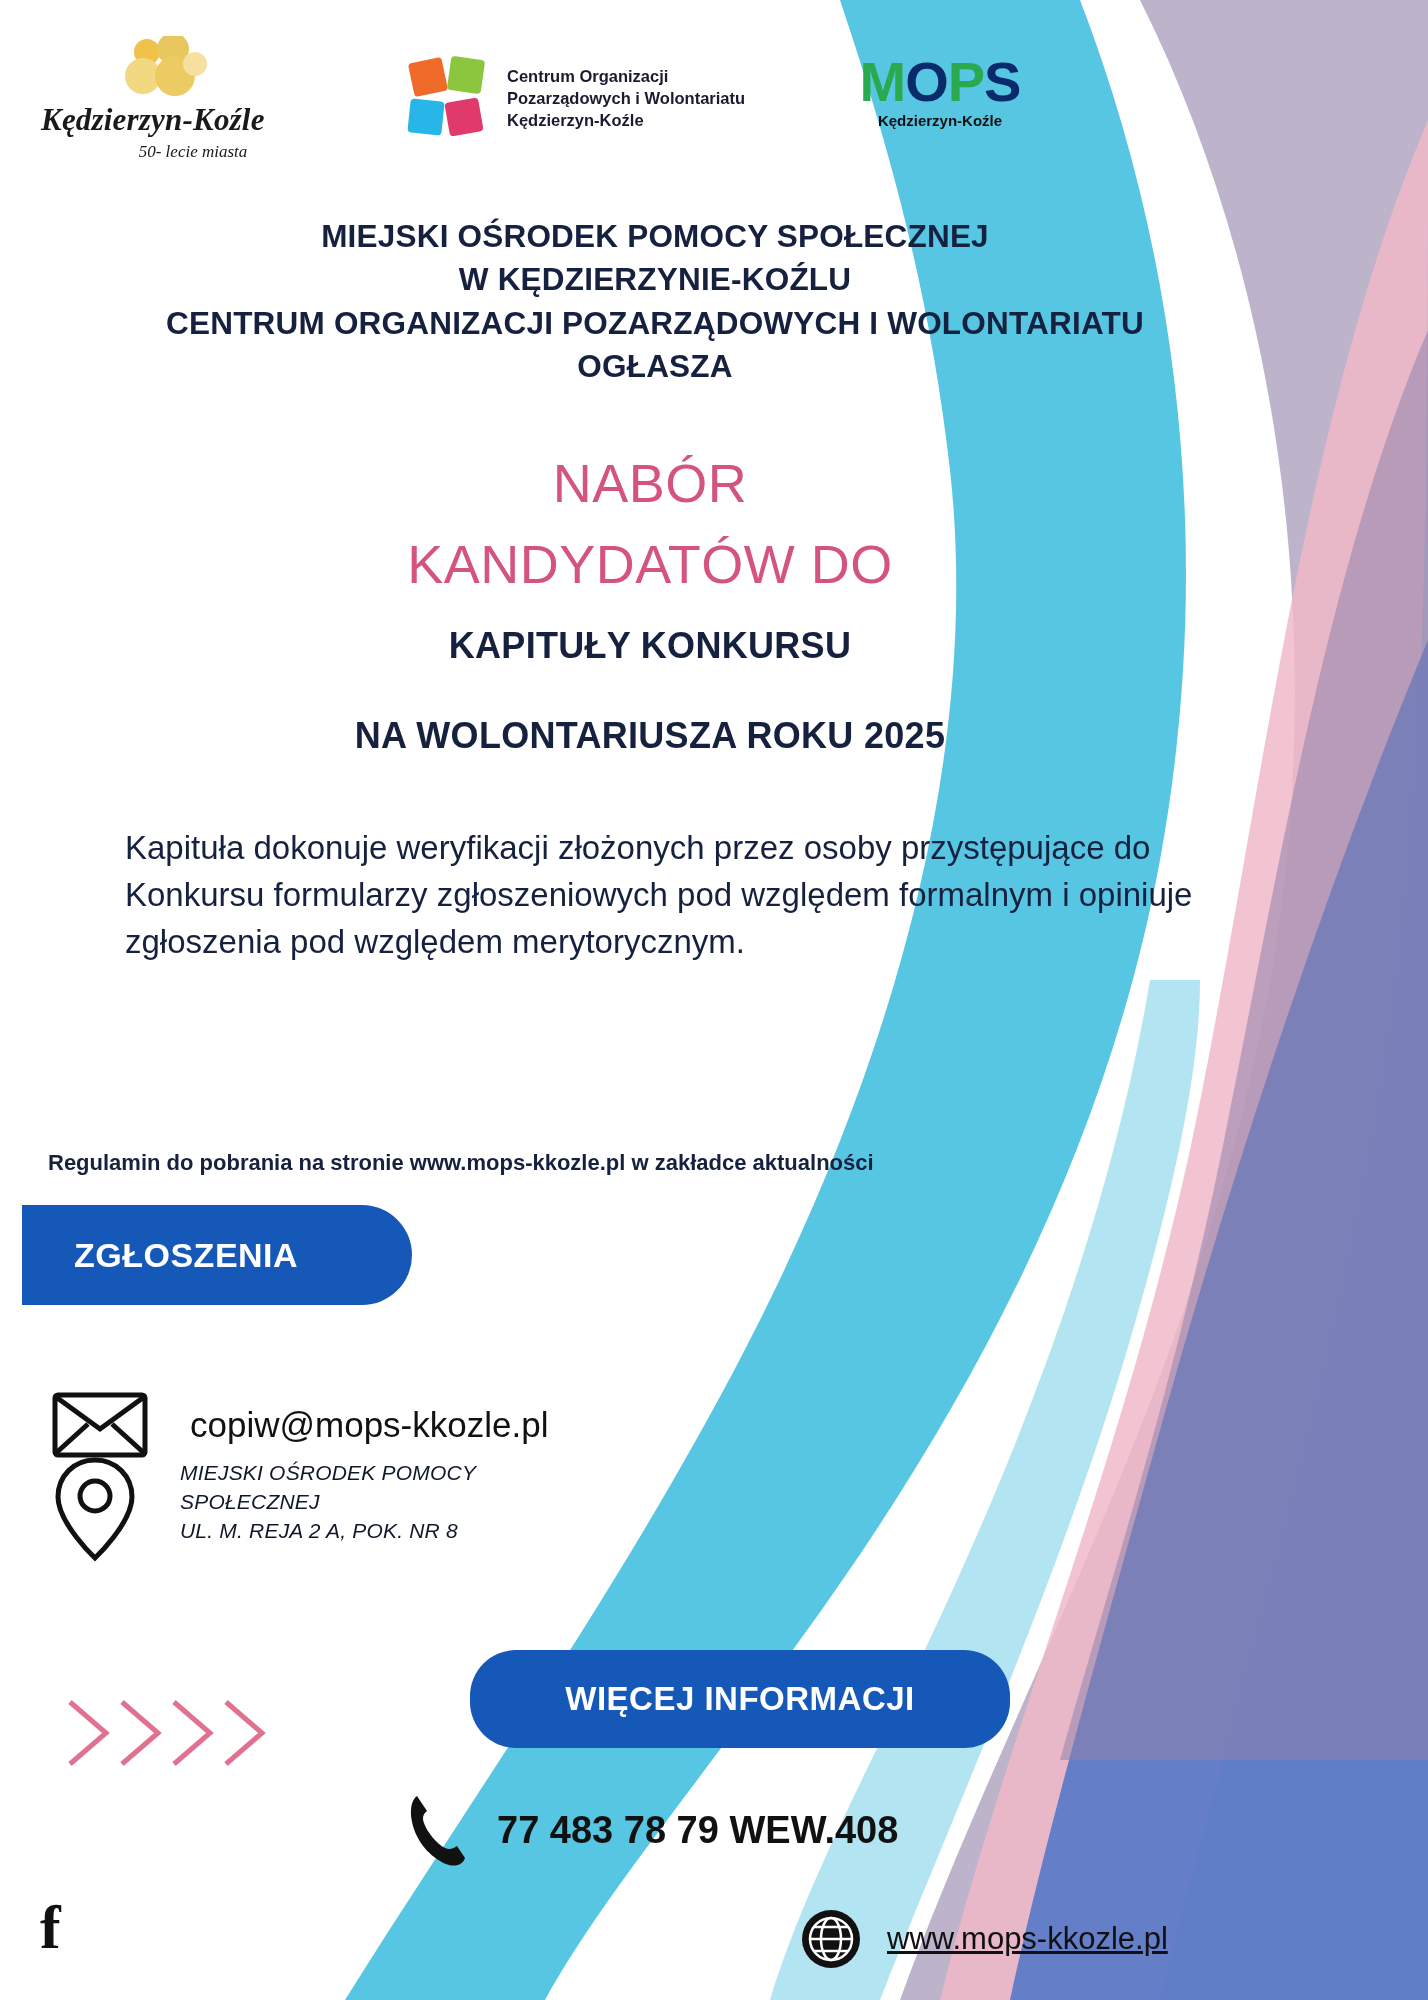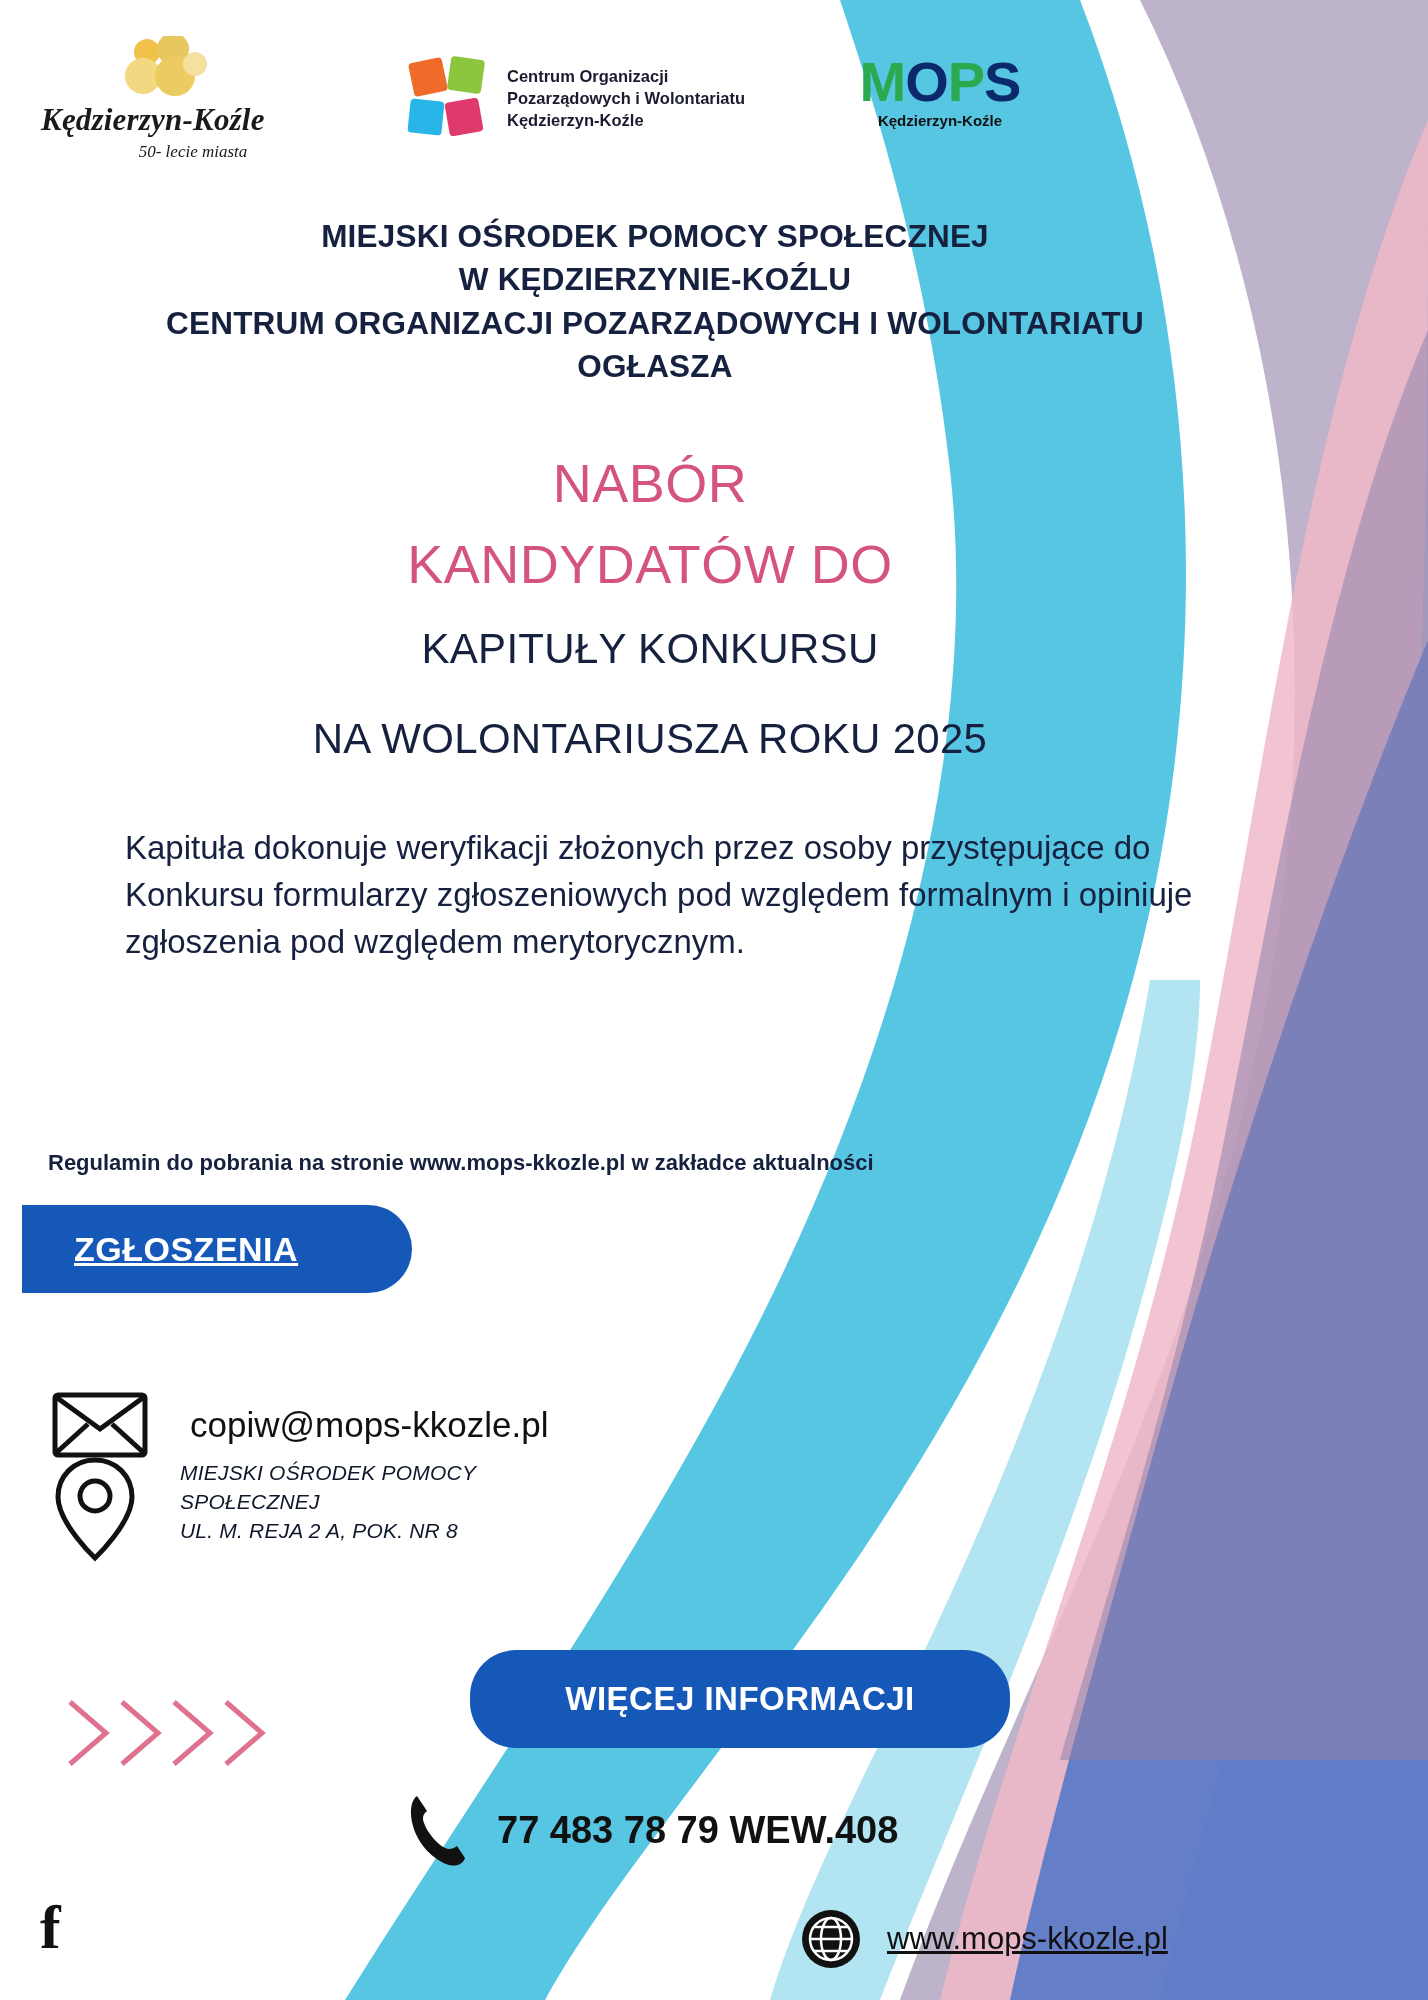--- a/index.html
+++ b/index.html
@@ -134,22 +134,22 @@
   .title-pink.l1 { top: 452px; }
   .title-pink.l2 { top: 533px; }
 
   .title-dark {
     position: absolute;
     left: 0;
     width: 1300px;
     text-align: center;
     z-index: 3;
     color: #16213f;
-    font-weight: normal;
-    font-size: 42px;
+    font-weight: bold;
+    font-size: 36px;
     letter-spacing: .3px;
   }
   .title-dark.l1 { top: 625px; }
   .title-dark.l2 { top: 715px; }
 
   .lead {
     position: absolute;
     top: 825px;
     left: 125px;
     width: 1090px;
@@ -183,26 +183,25 @@
     letter-spacing: .5px;
     display: flex;
     align-items: center;
     justify-content: center;
   }
 
   .pill-zgloszenia {
     left: 22px;
     top: 1205px;
     width: 390px;
-    height: 88px;
+    height: 100px;
     font-size: 34px;
     justify-content: flex-start;
     padding-left: 52px;
     border-radius: 0 50px 50px 0;
-    text-decoration: underline;
   }
 
   .pill-wiecej {
     left: 470px;
     top: 1650px;
     width: 540px;
     height: 98px;
     font-size: 33px;
   }
 

